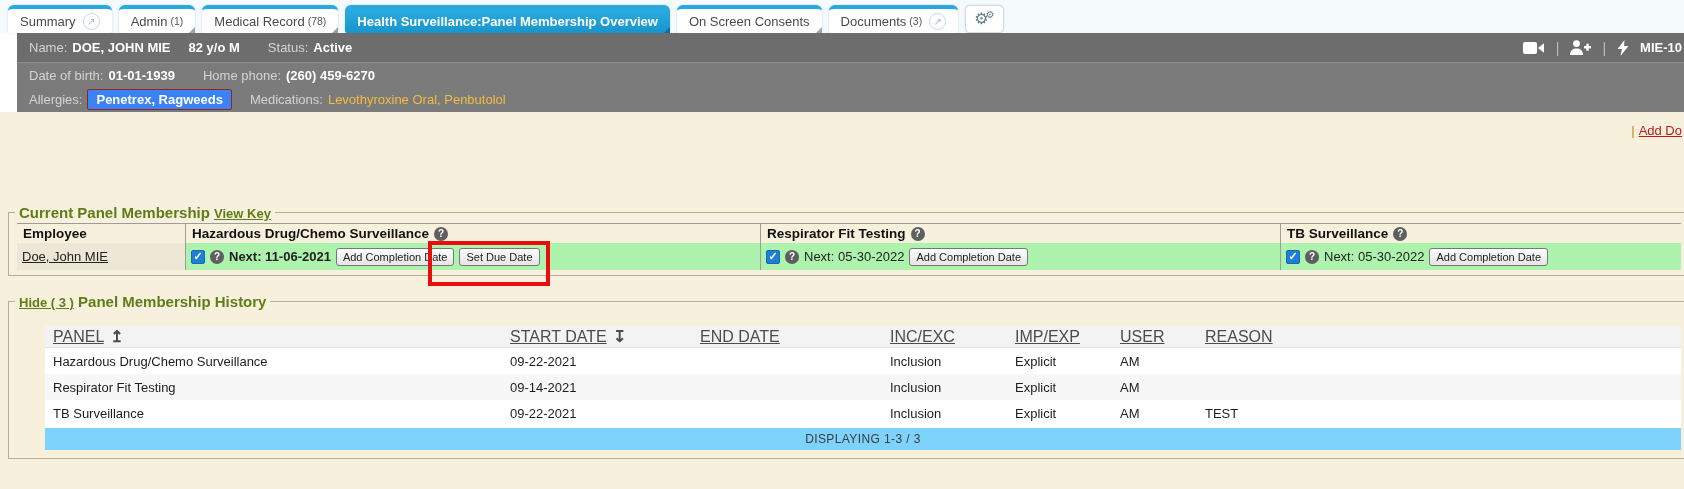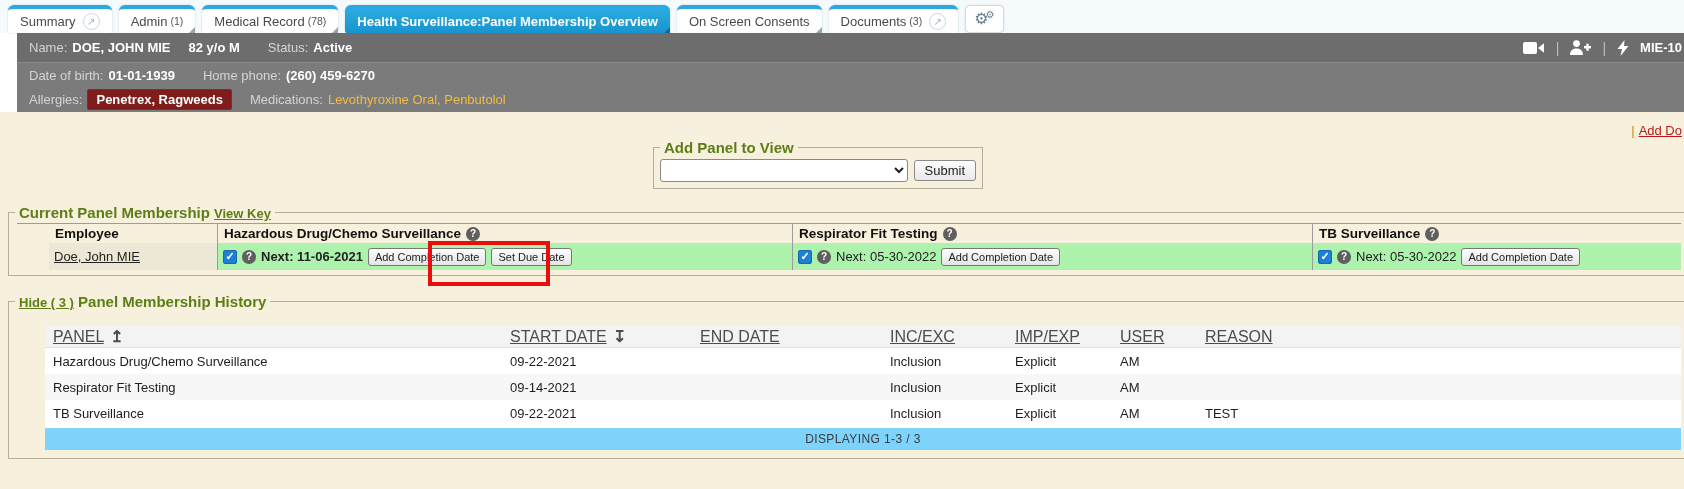--- a/index.html
+++ b/index.html
@@ -52,21 +52,21 @@
   .ph .val { color:#fff; font-weight:bold; }
   .ph1 { top:33px; height:29px; background:#6d6d6d; }
   .ph2 { top:62px; height:25px; background:#7b7b7b; border-top:1px solid #8d8d8d; }
   .ph3 { top:87px; height:25px; background:#7b7b7b; }
   .gap18 { display:inline-block; width:18px; }
   .gap28 { display:inline-block; width:28px; }
   .ph-right { margin-left:auto; display:flex; align-items:center; gap:11px; padding-right:2px; }
   .ph-sep { color:#bdbdbd; font-size:14px; }
   .icon-svg { display:inline-flex; align-items:center; }
   .allergy-badge {
-    background:#7f1d1d; color:#fff; font-weight:bold; padding:2px 8px;
+    background:#3b82f6; color:#fff; font-weight:bold; padding:2px 8px;
     border-radius:2px; border:1px solid #93251a;
   }
   .meds-val { color:#f2bc40; }
 
   
   .page {
     position:absolute; top:112px; left:0; width:1684px; height:377px;
     background:#f7f0dd; overflow:hidden; font-size:13px; color:#222;
   }
   .adddoc { position:absolute; top:11px; right:2px; white-space:nowrap; font-size:13px; }
@@ -87,21 +87,21 @@
   }
   .btn {
     font-size:13px; padding:2px 10px; border:1px solid #8a8a8a; border-radius:3px;
     background:linear-gradient(#fefefe,#e7e7e7); color:#222; cursor:pointer;
   }
 
   
   .current { position:absolute; left:8px; top:92px; width:1680px; }
   .current legend span { vertical-align:baseline; }
   .cp-table { border-top:1px solid #9c9c9c; margin-left:2px; }
-  .cp-row { display:grid; grid-template-columns:168px 575px 520px minmax(0,1fr);margin-left:32px; }
+  .cp-row { display:grid; grid-template-columns:168px 575px 520px minmax(0,1fr); }
   .cp-head .cell {
     font-weight:bold; font-size:13.5px; padding:2px 6px; color:#111;
     border-left:1px solid #9c9c9c; display:flex; align-items:center; gap:5px;
   }
   .cp-row .cell:first-child { border-left:none; }
   .cp-data .cell {
     display:flex; align-items:center; gap:5px; padding:0 5px; height:27px;
     border-left:1px solid #9c9c9c;
   }
   .cp-data .emp { background:#ede7d5; }
@@ -228,27 +228,20 @@
   <span class="lbl">Medications:</span>
   <span class="meds-val">Levothyroxine Oral, Penbutolol</span>
 </div>
 
 <div class="page">
 
   <div class="adddoc">
     <span class="pipe">|</span><span class="lnk">Add Do</span>
   </div>
 
-  <fieldset class="addpanel">
-    <legend>Add Panel to View</legend>
-    <div class="row">
-      <select><option></option></select>
-      <button class="btn">Submit</button>
-    </div>
-  </fieldset>
 
   <fieldset class="current">
     <legend>
       <span>Current Panel Membership</span>
       <span class="legend-link">View Key</span>
     </legend>
     <div class="cp-table">
       <div class="cp-row cp-head">
         <div class="cell">Employee</div>
         <div class="cell">

